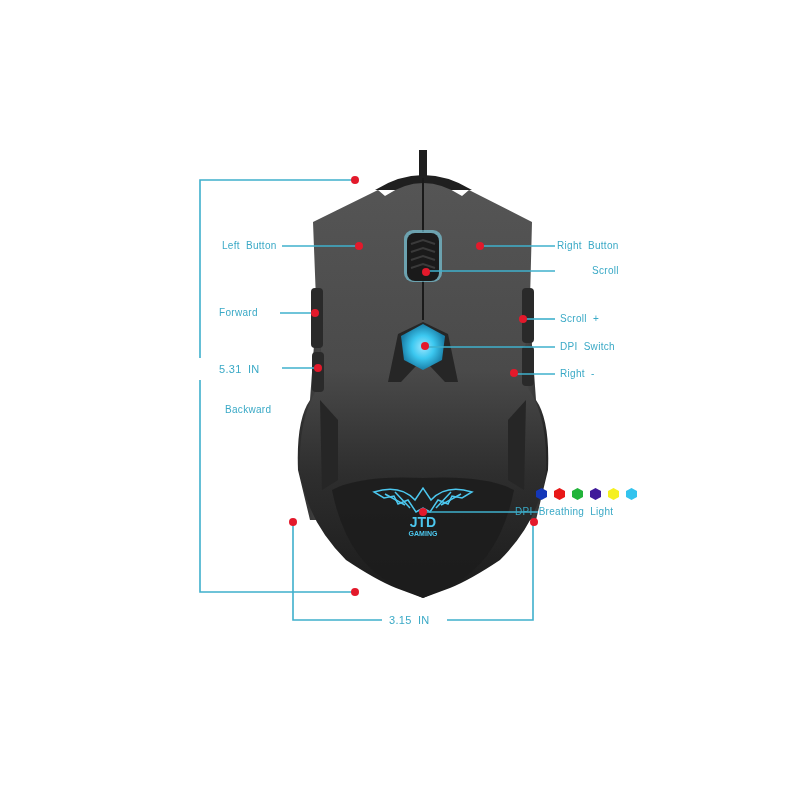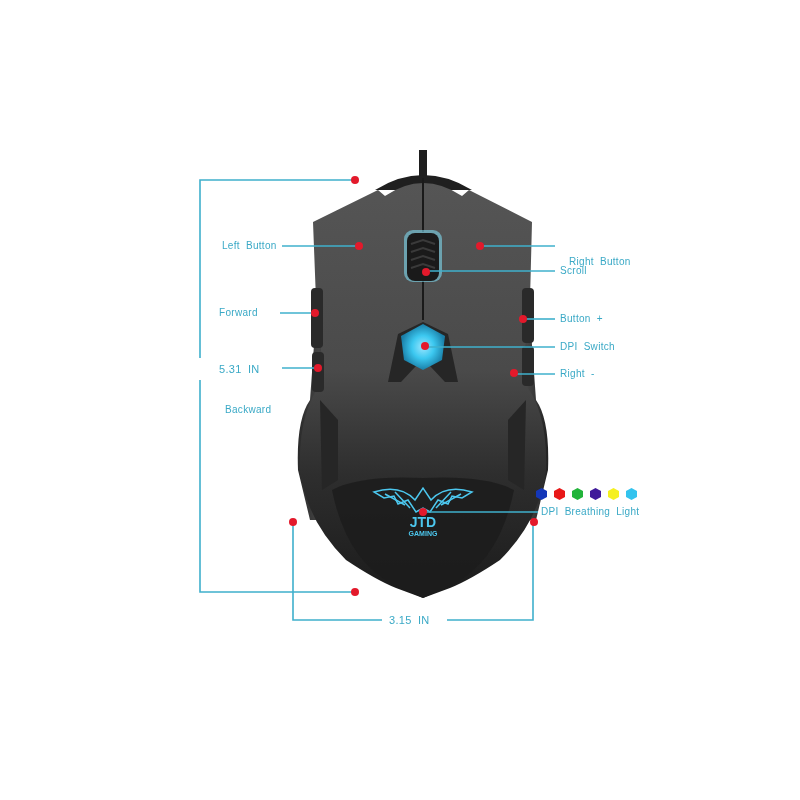--- a/index.html
+++ b/index.html
@@ -124,28 +124,28 @@
       <circle cx="318" cy="368" r="4"></circle>
       <circle cx="514" cy="373" r="4"></circle>
       <circle cx="423" cy="512" r="4"></circle>
       <circle cx="293" cy="522" r="4"></circle>
       <circle cx="534" cy="522" r="4"></circle>
       <circle cx="355" cy="592" r="4"></circle>
     </g>
   </svg>
 
   <div class="label" style="left:222px;top:240px;">Left Button</div>
-  <div class="label" style="left:557px;top:256px;margin-left:12px;">Right  Button</div>
-  <div class="label" style="left:560px;top:265px;">Scroll</div>
+  <div class="label" style="left:557px;top:240px;">Right  Button</div>
+  <div class="label" style="left:592px;top:265px;">Scroll</div>
   <div class="label" style="left:219px;top:307px;">Forward</div>
-  <div class="label" style="left:560px;top:313px;">Button  +</div>
+  <div class="label" style="left:560px;top:313px;">Scroll  +</div>
   <div class="label" style="left:560px;top:341px;text-align:center;">DPI  Switch</div>
   <div class="label" style="left:225px;top:362px;margin-top:42px;">Backward</div>
   <div class="label" style="left:560px;top:368px;">Right  -</div>
-  <div class="label" style="left:541px;top:506px;text-align:center;">DPI  Breathing  Light</div>
+  <div class="label" style="left:515px;top:506px;text-align:center;">DPI  Breathing  Light</div>
 
   <div class="label big" style="left:183px;top:363px;padding-left:36px;">5.31  IN</div>
   <div class="label big" style="left:389px;top:614px;">3.15  IN</div>
 
   <div class="hex-row">
     <div class="hex" style="background:#1437b8;"></div>
     <div class="hex" style="background:#e81818;"></div>
     <div class="hex" style="background:#22b43a;"></div>
     <div class="hex" style="background:#3f1a9a;"></div>
     <div class="hex" style="background:#f5f020;"></div>

